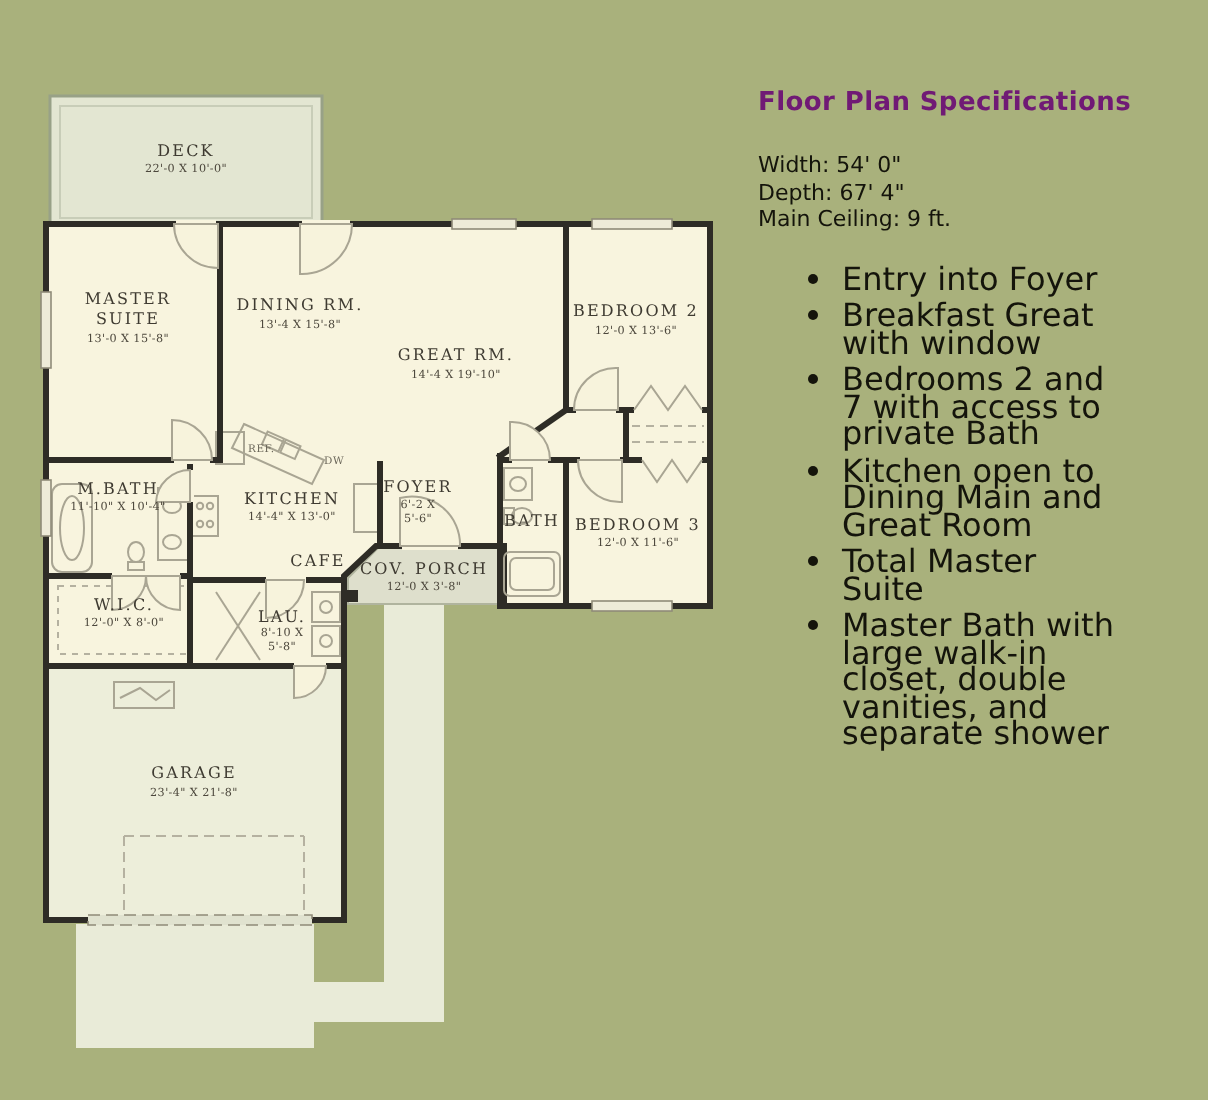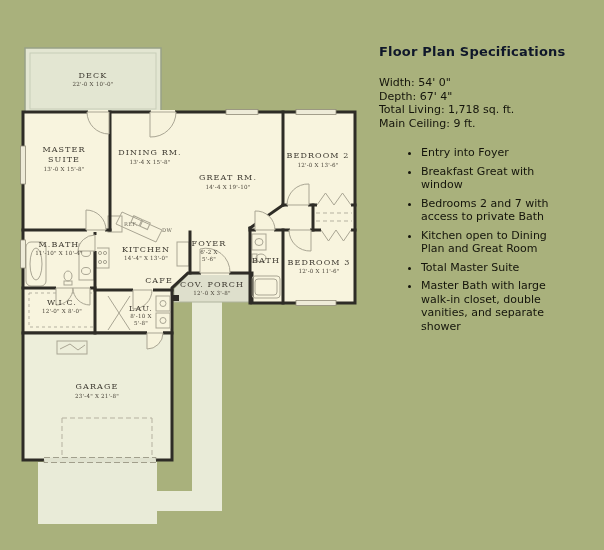--- a/index.html
+++ b/index.html
@@ -13,29 +13,29 @@
   .room-name{font-family:"DejaVu Serif",serif;font-size:8px;letter-spacing:1.1px;fill:#3e3a31;text-anchor:middle;}
   .room-dims{font-family:"DejaVu Serif",serif;font-size:5.6px;letter-spacing:0.2px;fill:#4c473c;text-anchor:middle;}
   .appl-label{font-family:"DejaVu Serif",serif;font-size:5.2px;letter-spacing:0.3px;fill:#6b675a;text-anchor:start;}
   
   .specs{
     position:absolute;left:379px;top:44px;width:216px;
     color:#14140b;
   }
   .specs h1{
     margin:0 0 17px 0;
-    font-size:13px;font-weight:bold;letter-spacing:0.2px;color:#0f172a;
+    font-size:13px;font-weight:bold;letter-spacing:0.2px;color:#701a75;
     font-family:"DejaVu Sans",sans-serif;
   }
   .spec-line{font-size:11px;line-height:13.5px;}
   .specs ul{
     margin:16px 0 0 0;padding:0 0 0 42px;list-style:disc outside;
   }
   .specs li{
-    font-size:11px;line-height:13.5px;margin:0 0 5px 0;max-width:142px;
+    font-size:16px;line-height:13.5px;margin:0 0 5px 0;max-width:142px;
   }
 </style>
 </head>
 <body>
 
 <svg class="plan-svg" width="604" height="550" viewBox="0 0 604 550">
 
   <g>
     <rect x="38" y="462" width="119" height="62" fill="#e9ebd8"></rect>
     <rect x="192" y="298" width="30" height="213" fill="#e9ebd8"></rect>
@@ -224,23 +224,22 @@
 
     <text class="appl-label" x="124" y="226">REF.</text>
     <text class="appl-label" x="162" y="232">DW</text>
   </g>
 </svg>
 
 <div class="specs">
   <h1>Floor Plan Specifications</h1>
   <div class="spec-line">Width: 54' 0"</div>
   <div class="spec-line">Depth: 67' 4"</div>
-  <div class="spec-line">Total Living: 1,718 sq. ft.</div>
   <div class="spec-line">Main Ceiling: 9 ft.</div>
   <ul>
     <li>Entry into Foyer</li>
     <li>Breakfast Great with window</li>
     <li>Bedrooms 2 and 7 with access to private Bath</li>
-    <li>Kitchen open to Dining Plan and Great Room</li>
+    <li>Kitchen open to Dining Main and Great Room</li>
     <li>Total Master Suite</li>
     <li>Master Bath with large walk-in closet, double vanities, and separate shower</li>
   </ul>
 </div>
 
 </body></html>

